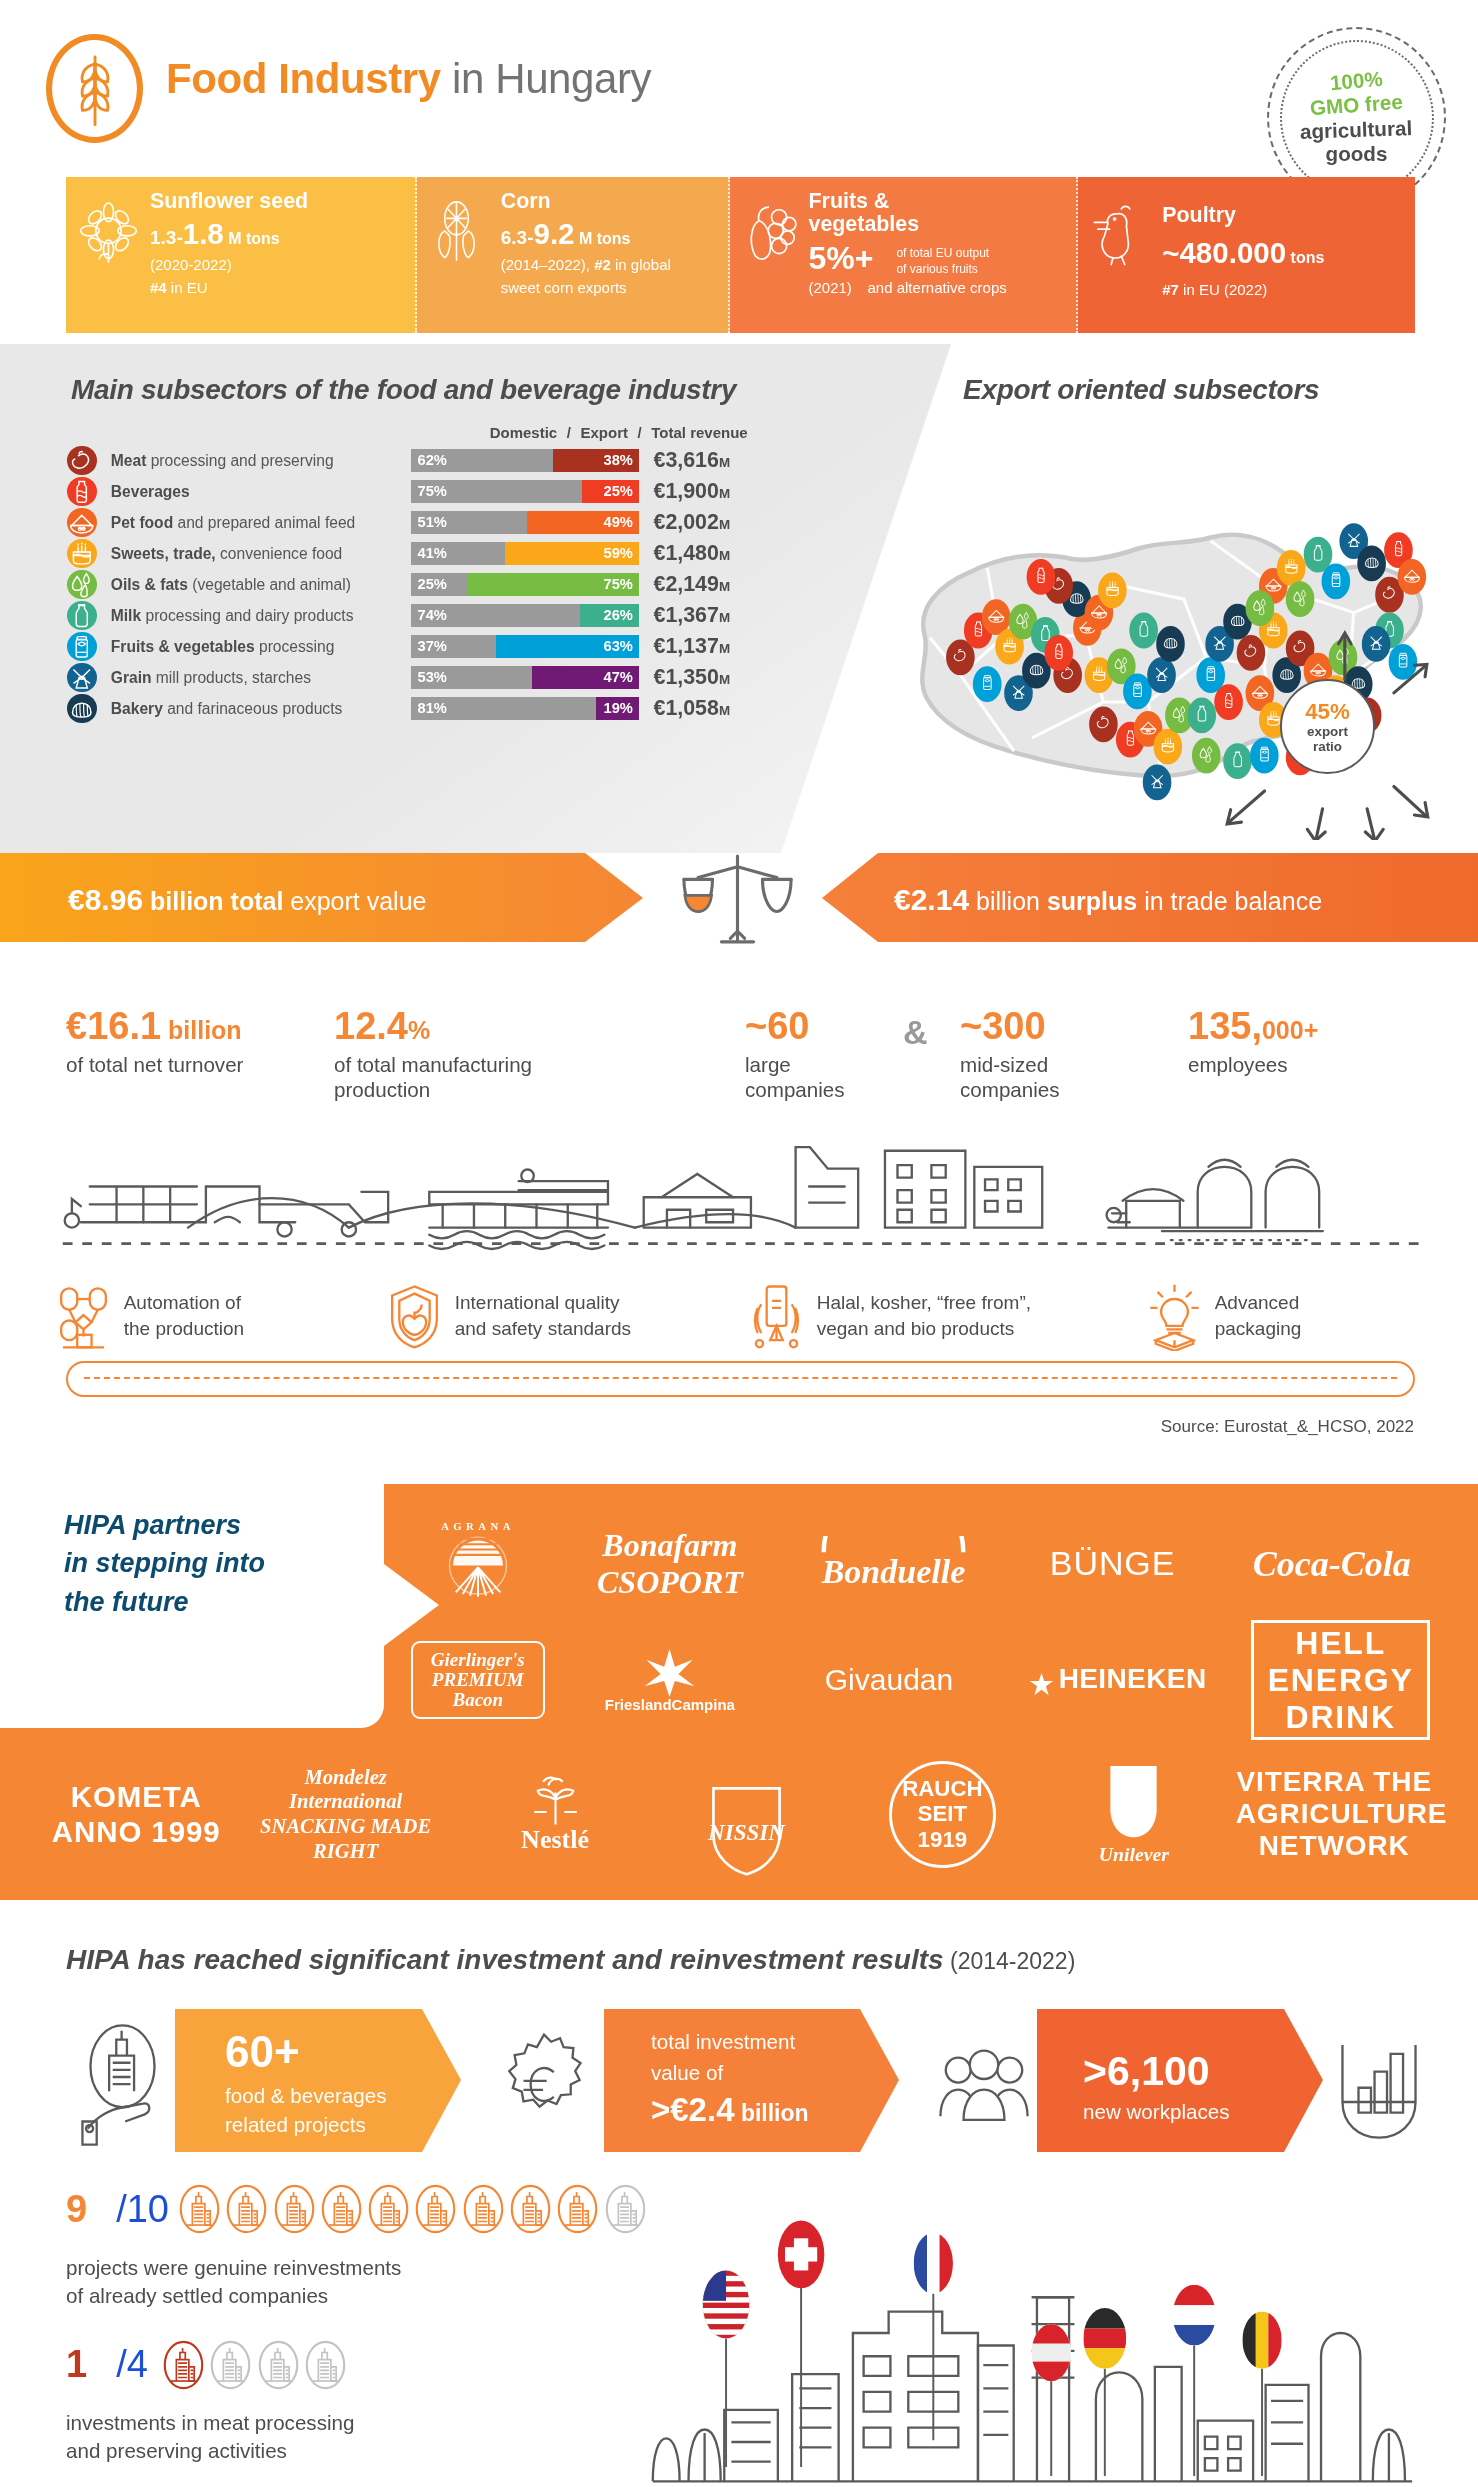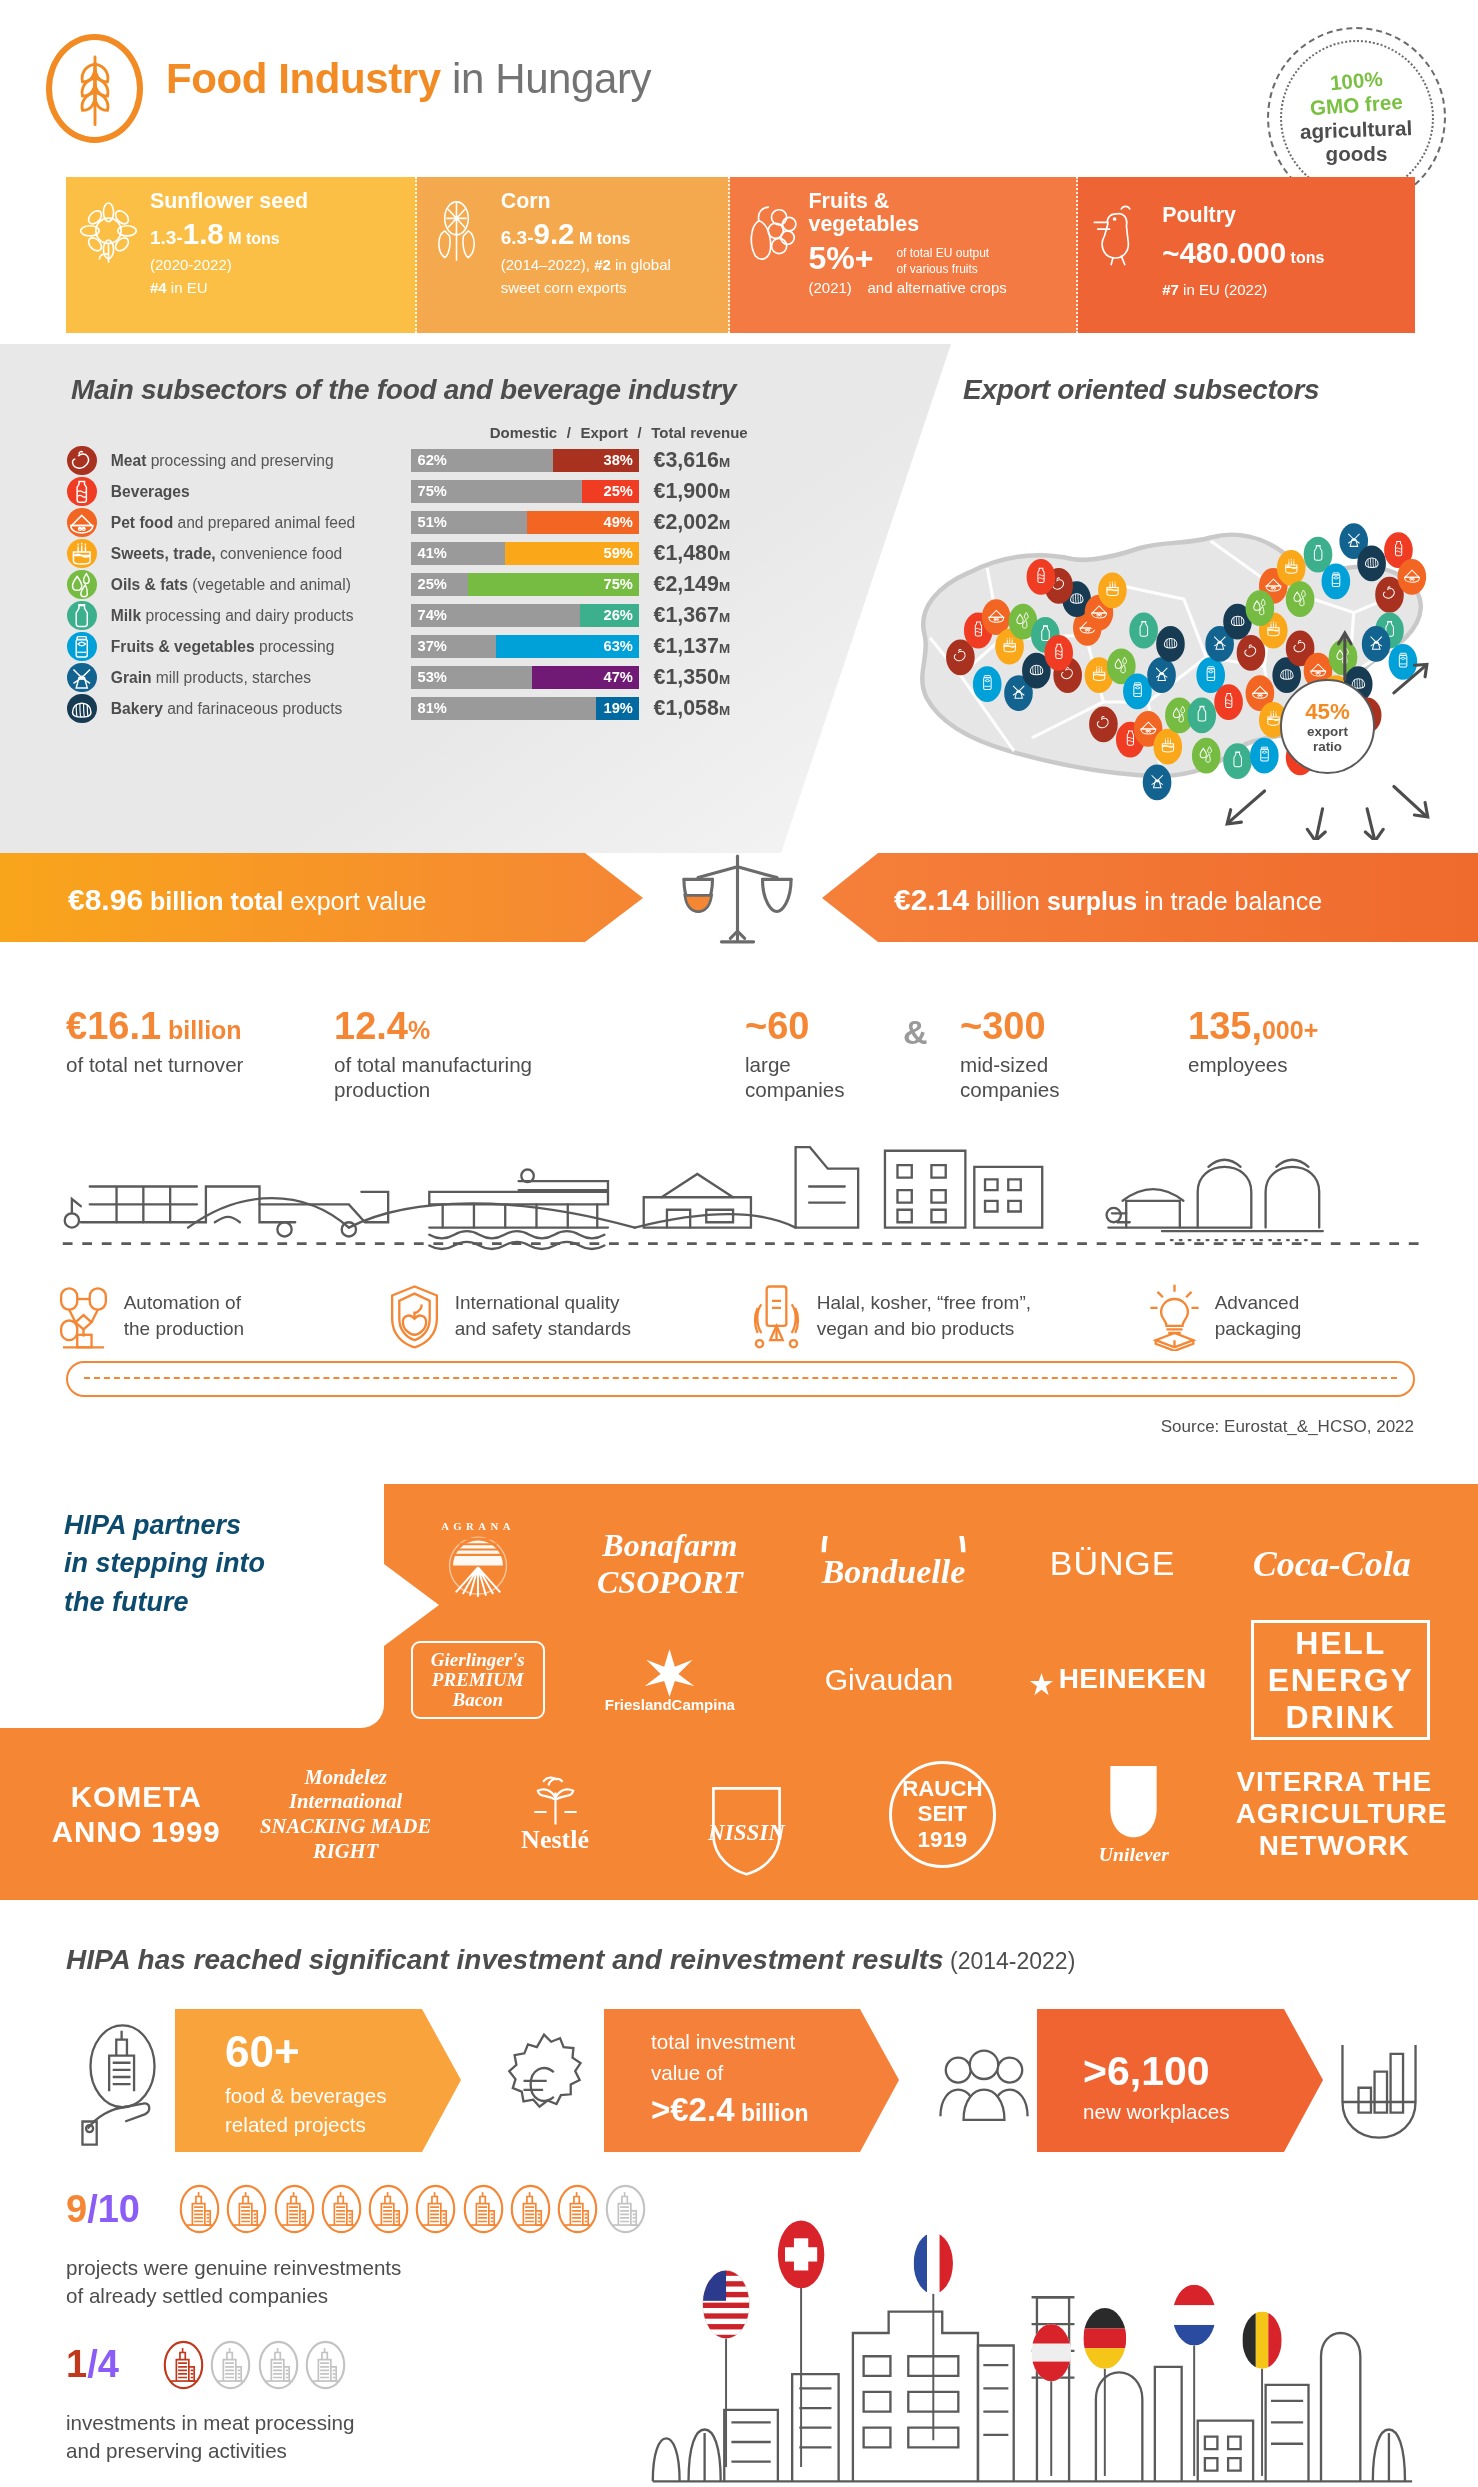--- a/index.html
+++ b/index.html
@@ -137,21 +137,21 @@
   
   .inv-title { position:absolute; left:66px; top:1944px; font-size:28px; font-weight:bold;
     font-style:italic; color:#4d4d4d; white-space:nowrap; }
   .inv-title .yr { font-weight:normal; font-style:normal; font-size:23px; }
   .chev { position:absolute; color:#fff; }
   .chev .n { font-weight:bold; }
   .inv-ic { position:absolute; }
 
   
   .frac { position:absolute; font-weight:bold; font-size:38px; white-space:nowrap; }
-  .frac .den { color:#8b5cf6; font-weight:bold; }
+  .frac .den { color:#1d4ed8; font-weight:normal;margin-left:29px; }
   .fdesc { position:absolute; font-size:20.6px; color:#4d4d4d; line-height:1.35; font-weight:300; }
   .bldrow { position:absolute; display:flex; gap:6.3px; }
 
   .factory { position:absolute; left:626px; top:2181px; width:804px; height:304px; }
 </style>
 </head>
 <body>
 
 <div class="page">
 
@@ -430,21 +430,21 @@
       <div class="row">
         <div class="dot" style="background:#173b52"><svg viewBox="0 0 32 32" width="29.5" height="29.5">
             <path d="M6 20 C6 14 10 10 16 10 C22 10 26 14 26 20 C26 24 22 25 16 25 C10 25 6 24 6 20Z" stroke="#fff" stroke-width="1.6" fill="none"></path>
             <path d="M10 11 C10 16 10 22 11 25 M14 10.5 C14 16 14 22 15 25 M18 10.5 C18 16 18 22 19 25 M22 11 C22 16 22 22 23 25" stroke="#fff" stroke-width="1.3" fill="none"></path>
           </svg></div>
         <div class="lbl"><b>Bakery</b> and farinaceous products</div>
         <div class="bar">
           <div class="dom" style="width:81%">
             <span>81%</span>
           </div>
-          <div class="exp" style="width:19%;background:#0369a1">
+          <div class="exp" style="width:19%;background:#701a75">
             <span>19%</span>
           </div>
         </div>
         <div class="rev">€1,058<span class="m">M</span></div>
       </div>
     </div>
 
   <div class="map-wrap">
     <svg viewBox="0 0 700 500" width="626" height="447">
       <path d="M245 170 C200 160 160 170 130 185 C95 200 72 225 80 255 C86 278 70 300 82 325

